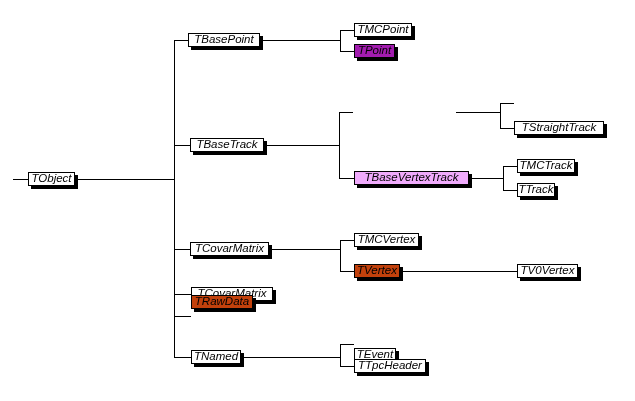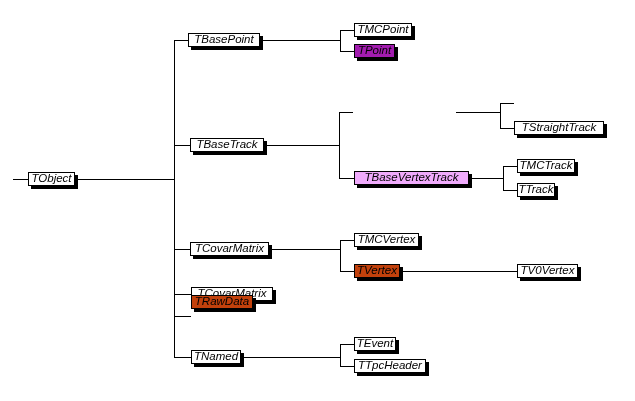--- a/index.html
+++ b/index.html
@@ -83,15 +83,15 @@
     <div class="node" style="left: 354px; top: 171px; width: 115px; height: 14px; background: #f0abfc; border-color: rgb(0, 0, 0); color: rgb(0, 0, 0); box-shadow: rgb(0, 0, 0) 3px 3px 0px 0px;">TBaseVertexTrack</div>
     <div class="node" style="left: 517px; top: 159px; width: 58px; height: 14px; background: rgb(255, 255, 255); border-color: rgb(0, 0, 0); color: rgb(0, 0, 0); box-shadow: rgb(0, 0, 0) 3px 3px 0px 0px;">TMCTrack</div>
     <div class="node" style="left: 517px; top: 183px; width: 38px; height: 14px; background: rgb(255, 255, 255); border-color: rgb(0, 0, 0); color: rgb(0, 0, 0); box-shadow: rgb(0, 0, 0) 3px 3px 0px 0px;">TTrack</div>
     <div class="node" style="left: 190px; top: 242px; width: 79px; height: 14px; background: rgb(255, 255, 255); border-color: rgb(0, 0, 0); color: rgb(0, 0, 0); box-shadow: rgb(0, 0, 0) 3px 3px 0px 0px;">TCovarMatrix</div>
     <div class="node" style="left: 354px; top: 233px; width: 65px; height: 14px; background: rgb(255, 255, 255); border-color: rgb(0, 0, 0); color: rgb(0, 0, 0); box-shadow: rgb(0, 0, 0) 3px 3px 0px 0px;">TMCVertex</div>
     <div class="node" style="left: 354px; top: 264px; width: 46px; height: 14px; background: #c2410c; border-color: rgb(0, 0, 0); color: rgb(0, 0, 0); box-shadow: rgb(0, 0, 0) 3px 3px 0px 0px;">TVertex</div>
     <div class="node" style="left: 517px; top: 264px; width: 61px; height: 14px; background: rgb(255, 255, 255); border-color: rgb(0, 0, 0); color: rgb(0, 0, 0); box-shadow: rgb(0, 0, 0) 3px 3px 0px 0px;">TV0Vertex</div>
     <div class="node" style="left: 191px; top: 287px; width: 82px; height: 14px; background: rgb(255, 255, 255); border-color: rgb(0, 0, 0); color: rgb(0, 0, 0); box-shadow: rgb(0, 0, 0) 3px 3px 0px 0px;">TCovarMatrix</div>
     <div class="node" style="left: 191px; top: 295px; width: 62px; height: 14px; background: #c2410c; border-color: rgb(0, 0, 0); color: rgb(0, 0, 0); box-shadow: rgb(0, 0, 0) 3px 3px 0px 0px;">TRawData</div>
     <div class="node" style="left: 191px; top: 350px; width: 50px; height: 14px; background: rgb(255, 255, 255); border-color: rgb(0, 0, 0); color: rgb(0, 0, 0); box-shadow: rgb(0, 0, 0) 3px 3px 0px 0px;">TNamed</div>
-    <div class="node" style="left: 354px; top: 337px; width: 42px; height: 14px; background: rgb(255, 255, 255); border-color: rgb(0, 0, 0); color: rgb(0, 0, 0); box-shadow: rgb(0, 0, 0) 3px 3px 0px 0px;">TEvent</div>
+    <div class="node" style="left: 354px; top: 348px; width: 42px; height: 14px; background: rgb(255, 255, 255); border-color: rgb(0, 0, 0); color: rgb(0, 0, 0); box-shadow: rgb(0, 0, 0) 3px 3px 0px 0px;">TEvent</div>
     <div class="node" style="left: 354px; top: 359px; width: 72px; height: 14px; background: rgb(255, 255, 255); border-color: rgb(0, 0, 0); color: rgb(0, 0, 0); box-shadow: rgb(0, 0, 0) 3px 3px 0px 0px;">TTpcHeader</div>
   </div>
 
 </body></html>

